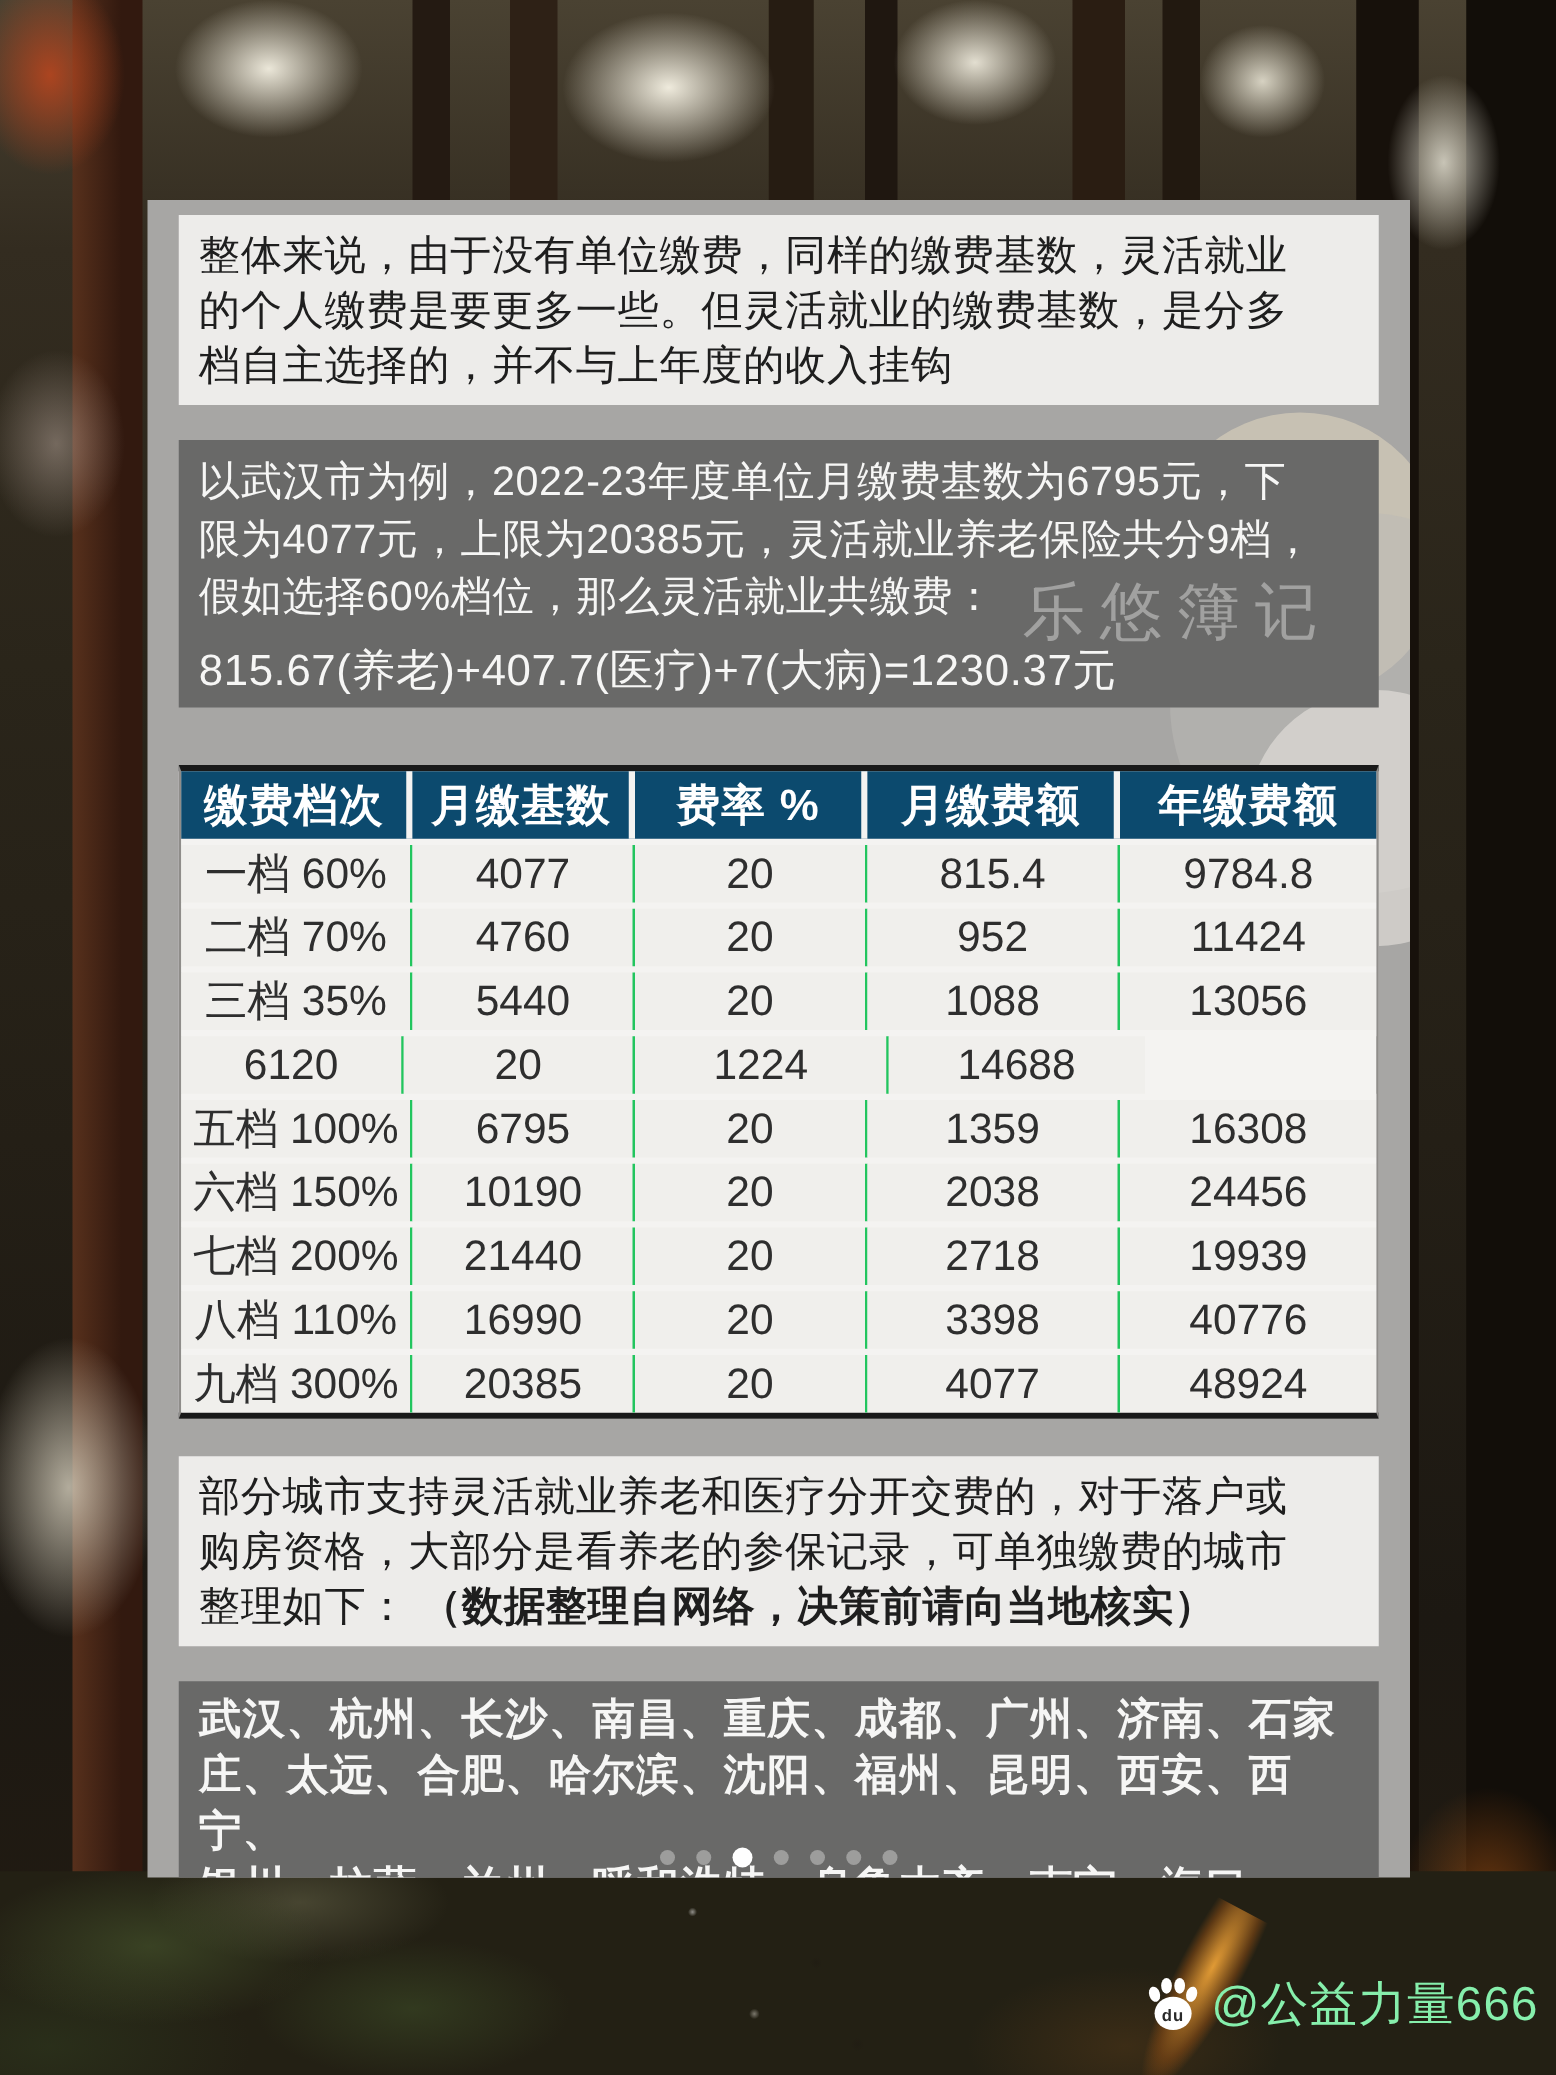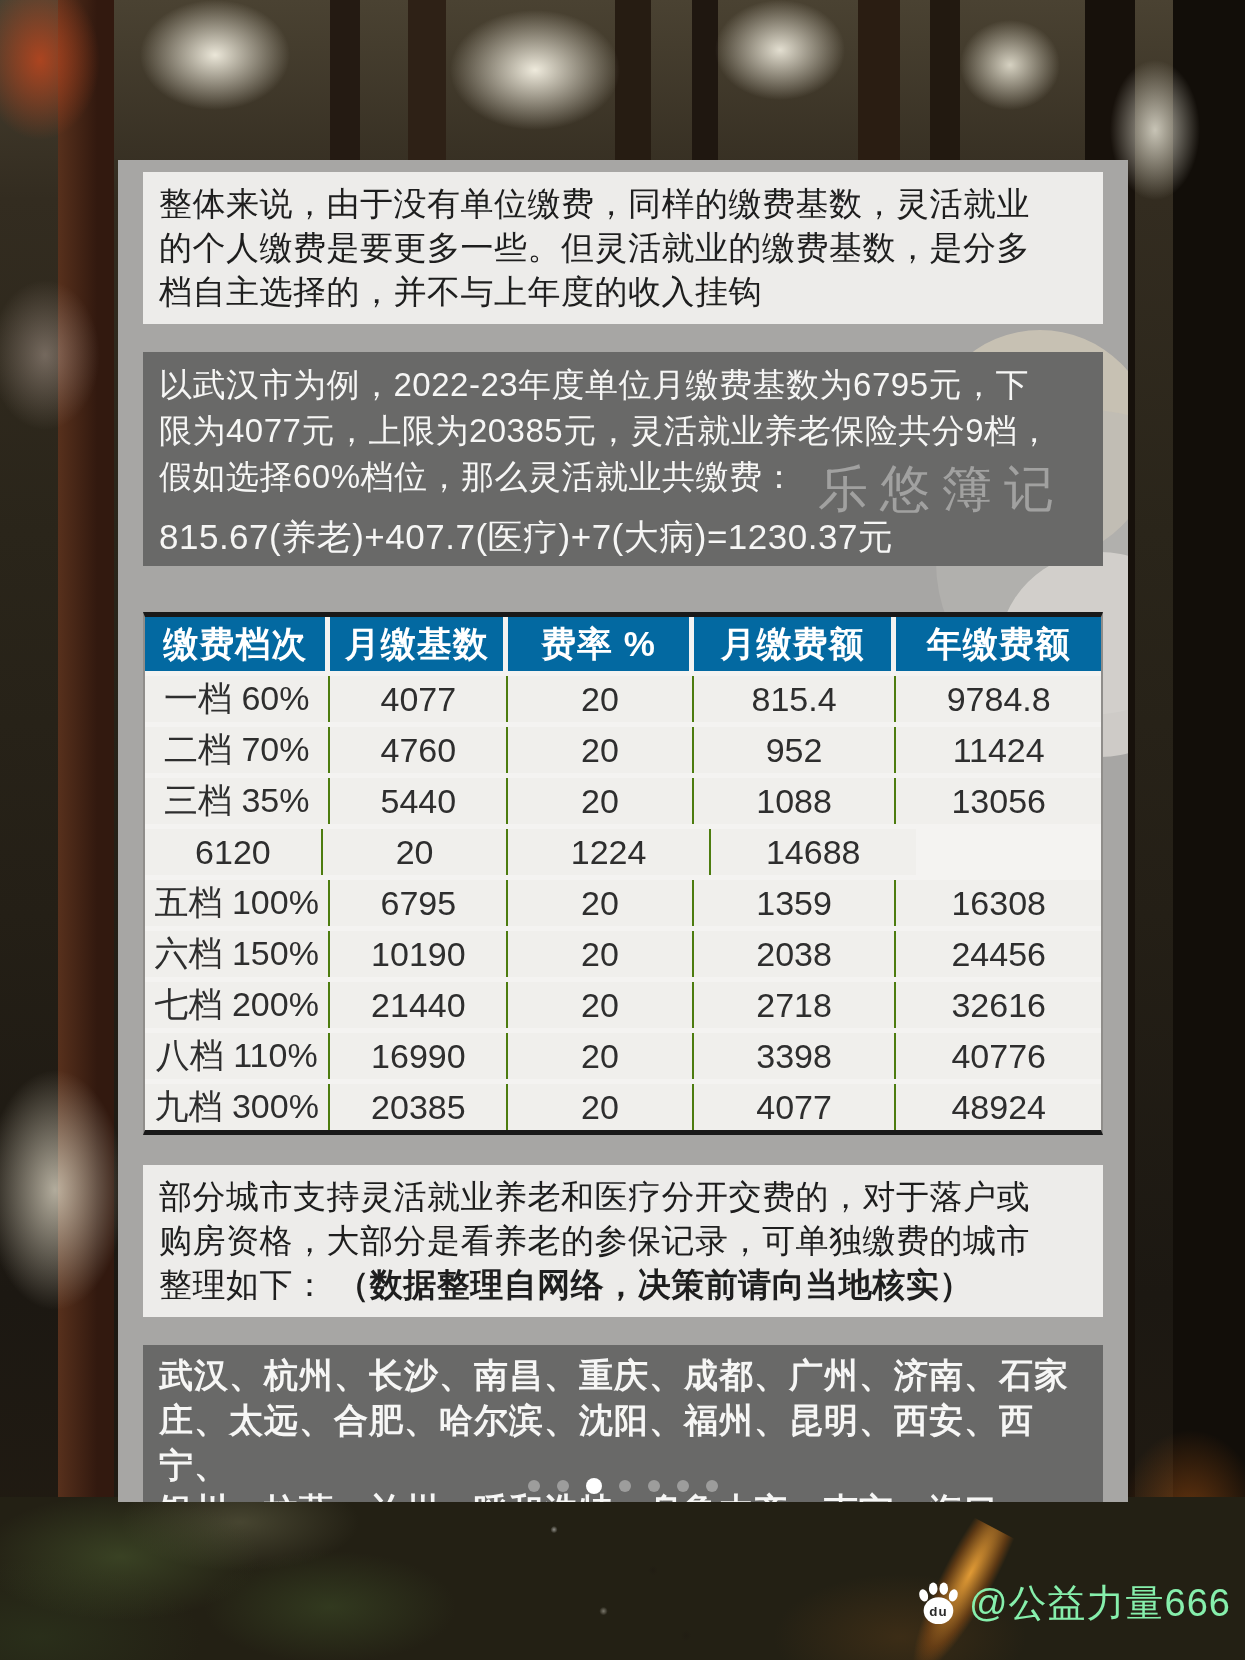--- a/index.html
+++ b/index.html
@@ -64,27 +64,27 @@
   .example{top:192px;height:214px;padding:10px 16px;font-size:33px;line-height:46px;letter-spacing:.5px;}
   .formula{margin-top:14px;font-size:35px;letter-spacing:.5px;}
   .brandmark{position:absolute;left:700px;top:296px;font-size:50px;letter-spacing:12px;
              color:rgba(238,238,238,.42);z-index:3;}
 
   
   .ftable{position:absolute;left:25px;top:452px;width:960px;box-sizing:border-box;
           border-top:5px solid #191919;border-bottom:5px solid #191919;
           border-left:2px solid #8f8d8a;border-right:2px solid #8f8d8a;background:#f4f3f1;}
   .hrow{display:flex;height:54px;}
-  .hcell{display:flex;align-items:center;justify-content:center;background:#0369a1;
+  .hcell{display:flex;align-items:center;justify-content:center;background:#0c4a6e;
          color:#fff;font-size:35px;font-weight:bold;letter-spacing:1px;box-sizing:border-box;}
   .hcell:not(:last-child){border-right:5px solid #f4f3f1;}
   .trow{display:flex;height:46px;border-top:5px solid #f4f3f1;}
   .tcell{display:flex;align-items:center;justify-content:center;background:#f0efec;
          color:#2e2e2e;font-size:34px;box-sizing:border-box;}
-  .tcell:not(:last-child){border-right:2px solid #4d7c0f;}
+  .tcell:not(:last-child){border-right:2px solid #22c55e;}
   .c0{width:19.4%;}.c1{width:18.6%;}.c2{width:19.4%;}.c3{width:21.2%;}.c4{width:21.4%;}
 
   .note{top:1005px;padding:10px 16px;font-size:33px;line-height:44px;letter-spacing:.5px;}
   .note .bold{font-weight:bold;}
   .cities{top:1185px;padding:8px 16px;font-size:34px;font-weight:bold;line-height:45px;letter-spacing:1px;}
 
   .dots{position:absolute;left:0;right:0;top:1318px;display:flex;justify-content:center;
         align-items:center;gap:17px;}
   .dot{width:12px;height:12px;border-radius:50%;background:rgba(255,255,255,.35);}
   .dot.active{width:16px;height:16px;background:#ffffff;}
@@ -191,21 +191,21 @@
             <div class="tcell c1">10190</div>
             <div class="tcell c2">20</div>
             <div class="tcell c3">2038</div>
             <div class="tcell c4">24456</div>
           </div>
           <div class="trow">
             <div class="tcell c0">七档 200%</div>
             <div class="tcell c1">21440</div>
             <div class="tcell c2">20</div>
             <div class="tcell c3">2718</div>
-            <div class="tcell c4">32616</div>
+            <div class="tcell c4">19939</div>
           </div>
           <div class="trow">
             <div class="tcell c0">八档 110%</div>
             <div class="tcell c1">16990</div>
             <div class="tcell c2">20</div>
             <div class="tcell c3">3398</div>
             <div class="tcell c4">40776</div>
           </div>
           <div class="trow">
             <div class="tcell c0">九档 300%</div>

